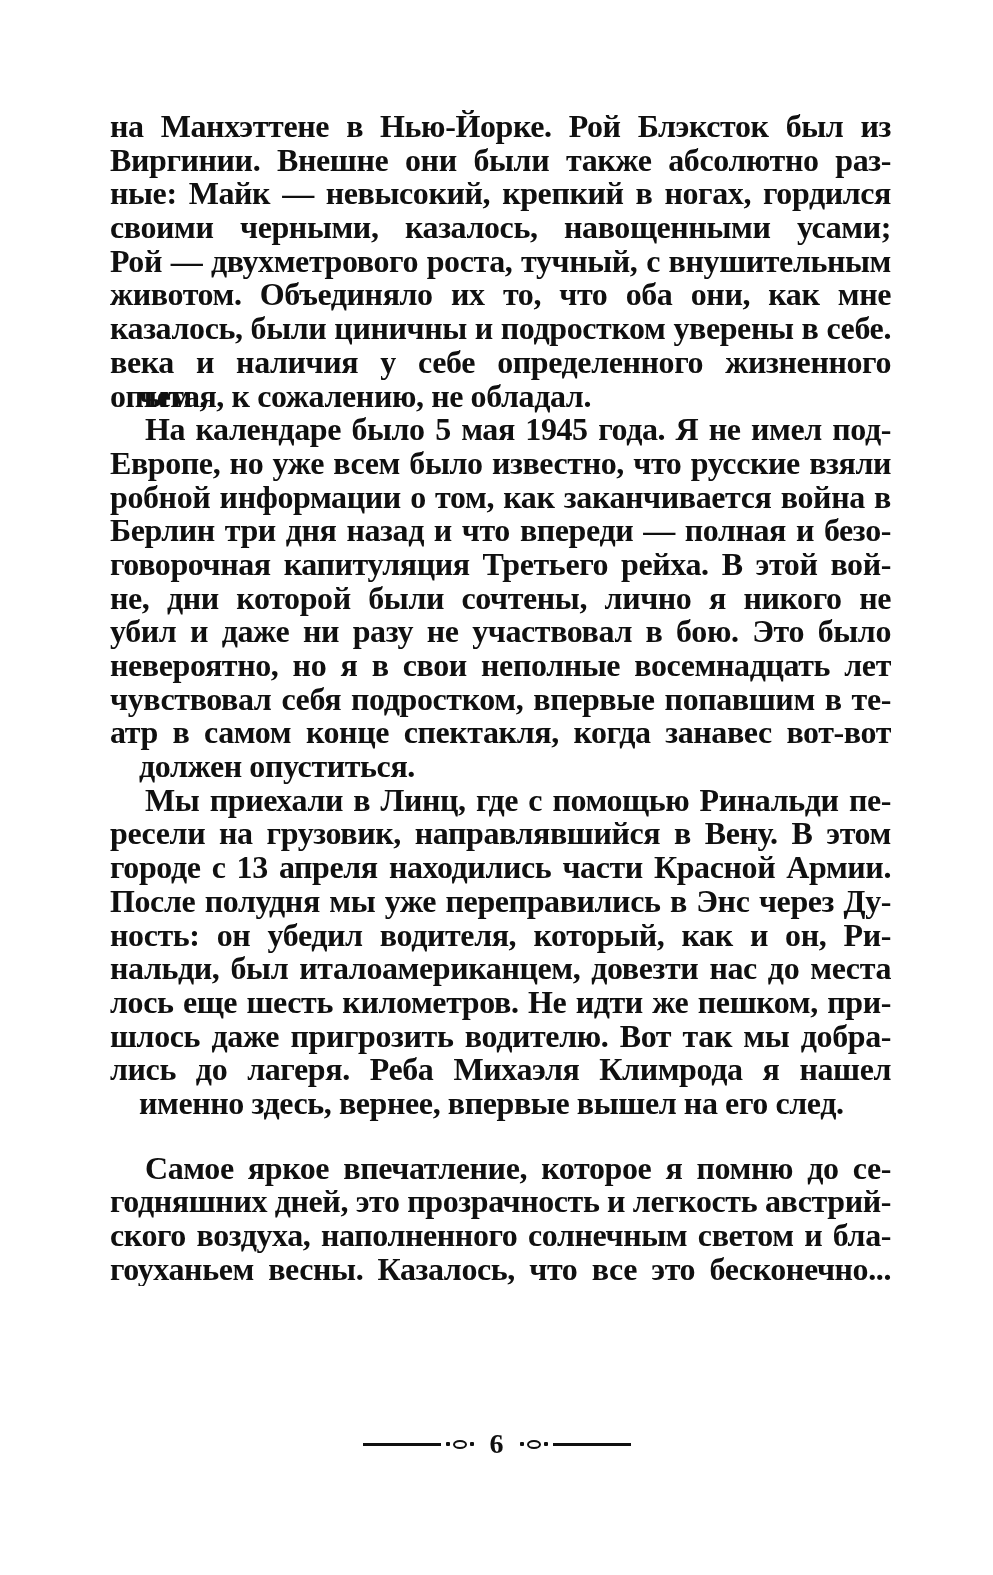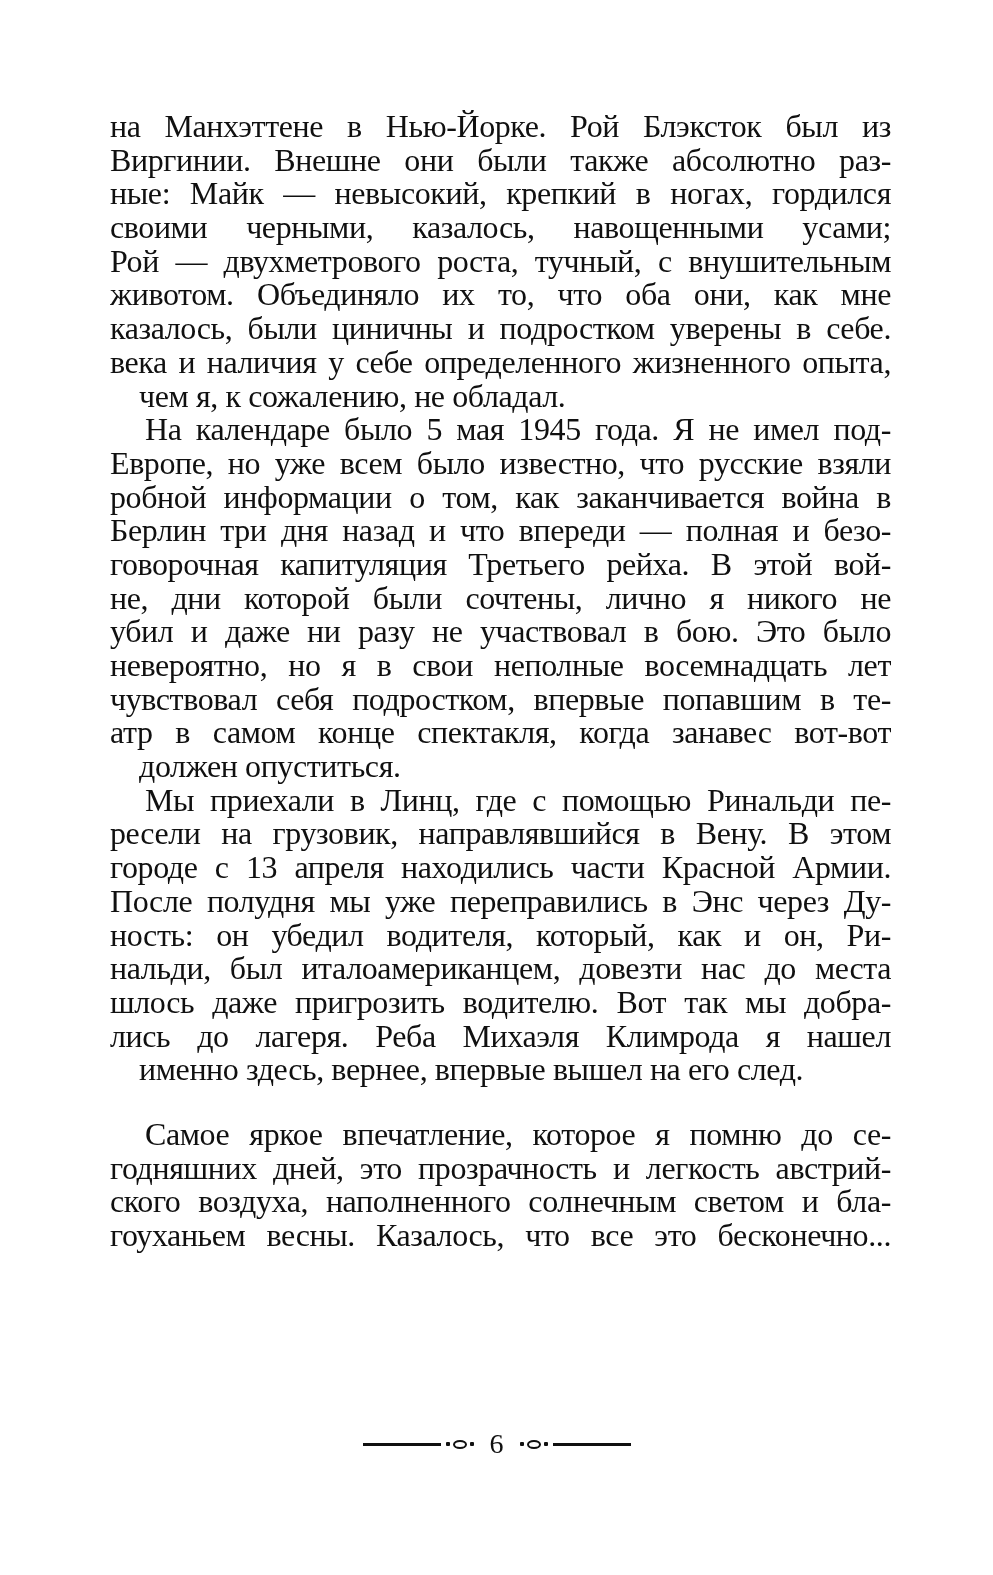--- a/index.html
+++ b/index.html
@@ -8,20 +8,21 @@
     background: #ffffff;
   }
   .page {
     position: relative;
     width: 993px;
     height: 1575px;
     background: #ffffff;
     font-family: "Liberation Serif", serif;
     color: #101010;
     overflow: hidden;
+    font-weight: bold;
   }
   .text-block {
     position: absolute;
     left: 110px;
     top: 110px;
     width: 781px;
     font-size: 32px;
     line-height: 33.7px;
     letter-spacing: -0.4px;
     overflow: hidden;
@@ -108,20 +109,21 @@
         <div class="line">атр в самом конце спектакля, когда занавес вот-вот</div>
         <div class="line last">должен опуститься.</div>
       </div>
       <div class="para indent">
         <div class="line first">Мы приехали в Линц, где с помощью Ринальди пе-</div>
         <div class="line">ресели на грузовик, направлявшийся в Вену. В этом</div>
         <div class="line">городе с 13 апреля находились части Красной Армии.</div>
         <div class="line">После полудня мы уже переправились в Энс через Ду-</div>
         <div class="line">ность: он убедил водителя, который, как и он, Ри-</div>
         <div class="line">нальди, был италоамериканцем, довезти нас до места</div>
+        <div class="line">лось еще шесть километров. Не идти же пешком, при-</div>
         <div class="line">шлось даже пригрозить водителю. Вот так мы добра-</div>
         <div class="line">лись до лагеря. Реба Михаэля Климрода я нашел</div>
         <div class="line last">именно здесь, вернее, впервые вышел на его след.</div>
       </div>
       <div class="para indent space-before">
         <div class="line first">Самое яркое впечатление, которое я помню до се-</div>
         <div class="line">годняшних дней, это прозрачность и легкость австрий-</div>
         <div class="line">ского воздуха, наполненного солнечным светом и бла-</div>
         <div class="line">гоуханьем весны. Казалось, что все это бесконечно...</div>
       </div>

